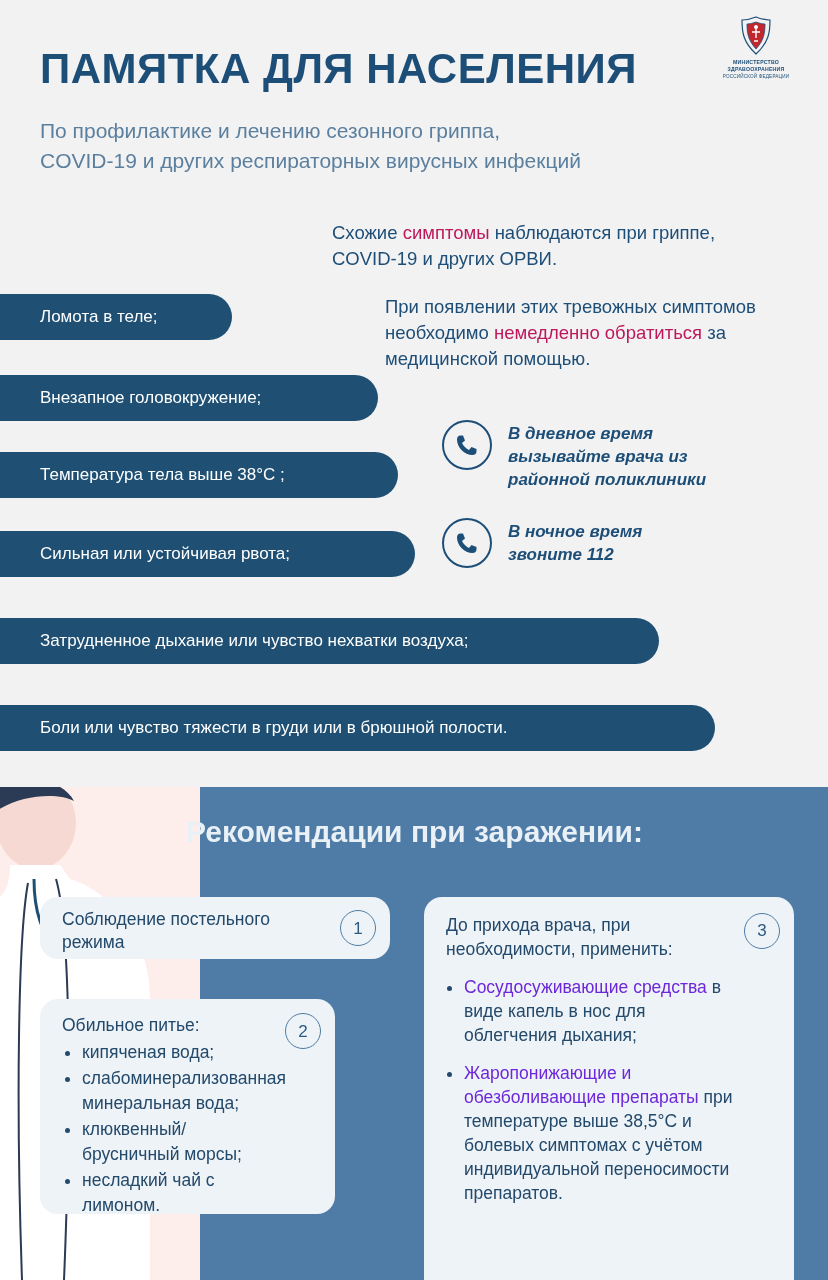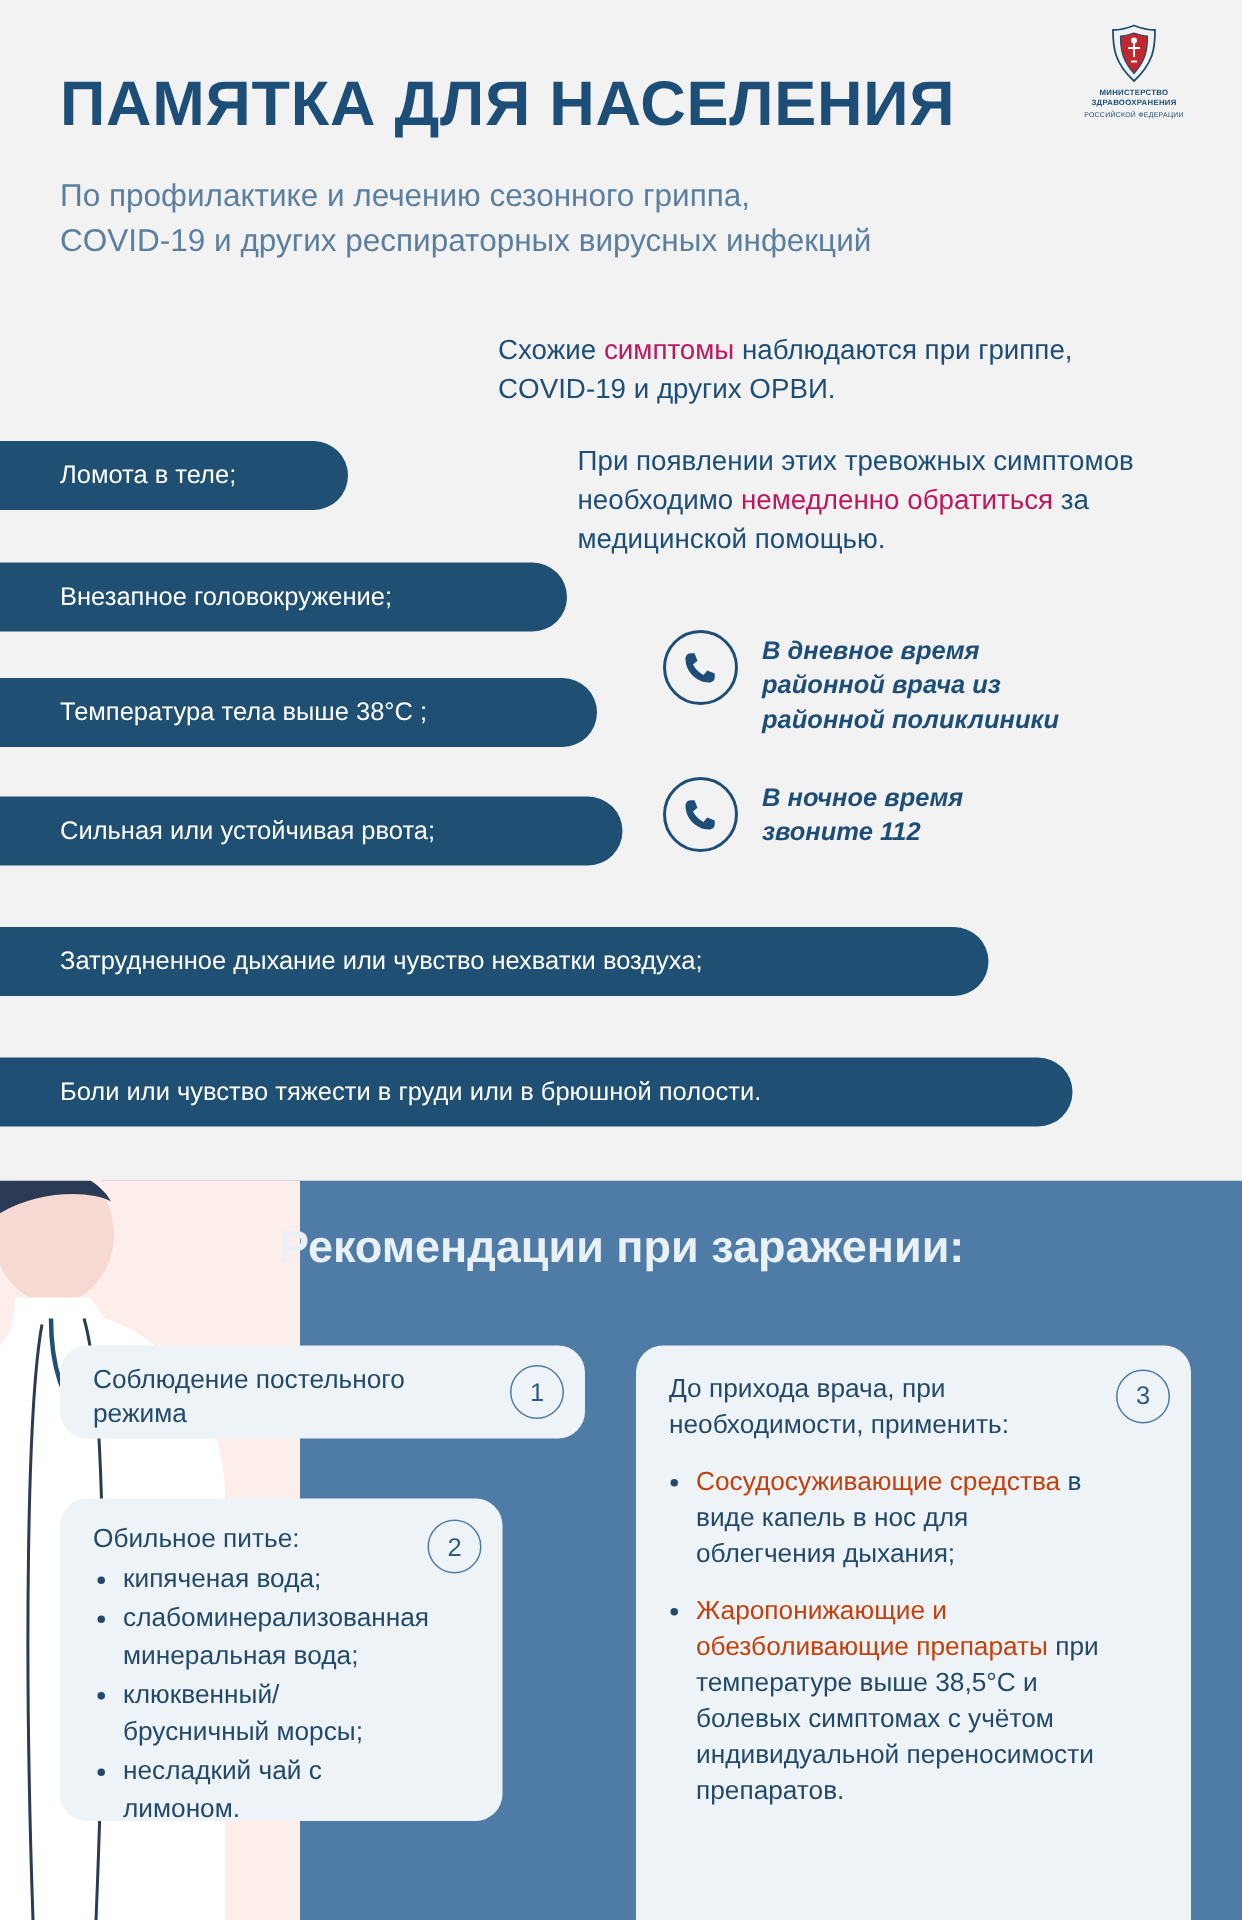--- a/index.html
+++ b/index.html
@@ -225,21 +225,21 @@
 
   .card-3 {
     top: 110px; left: 424px; width: 370px; height: 383px;
     border-radius: 18px 18px 0 0;
     padding: 16px 56px 0 22px;
     font-size: 17.5px; line-height: 24px;
   }
   .card-3 .num { top: 16px; right: 14px; }
   .card-3 ul { margin: 14px 0 0 18px; }
   .card-3 li { margin-bottom: 14px; }
-  .card-3 .bold-red { color: #c2410c; }
+  .card-3 .bold-red { color: #6d28d9; }
 </style>
 </head>
 <body>
 
 <div id="poster">
 
   <div class="top-section">
 
     <div class="ministry-logo">
       <div class="emblem">
@@ -291,21 +291,21 @@
     </p>
 
     <div class="phone-block phone-1">
       <div class="circle">
         <svg width="26" height="26" viewBox="0 0 26 26">
           <path d="M6.5 3.5 C4 3.5 3 5.5 3 7.5 C3 15.5 10.5 23 18.5 23 C20.5 23 22.5 22 22.5 19.5 L22.5 17 L17.5 15 L15 18 C12 16.5 9.5 14 8 11 L11 8.5 L9 3.5 Z" fill="#1d4e78"></path>
         </svg>
       </div>
       <div class="ptext">
         <div>В дневное время</div>
-        <div>районной врача из</div>
+        <div>вызывайте врача из</div>
         <div>районной поликлиники</div>
       </div>
     </div>
 
     <div class="phone-block phone-2">
       <div class="circle">
         <svg width="26" height="26" viewBox="0 0 26 26">
           <path d="M6.5 3.5 C4 3.5 3 5.5 3 7.5 C3 15.5 10.5 23 18.5 23 C20.5 23 22.5 22 22.5 19.5 L22.5 17 L17.5 15 L15 18 C12 16.5 9.5 14 8 11 L11 8.5 L9 3.5 Z" fill="#1d4e78"></path>
         </svg>
       </div>

